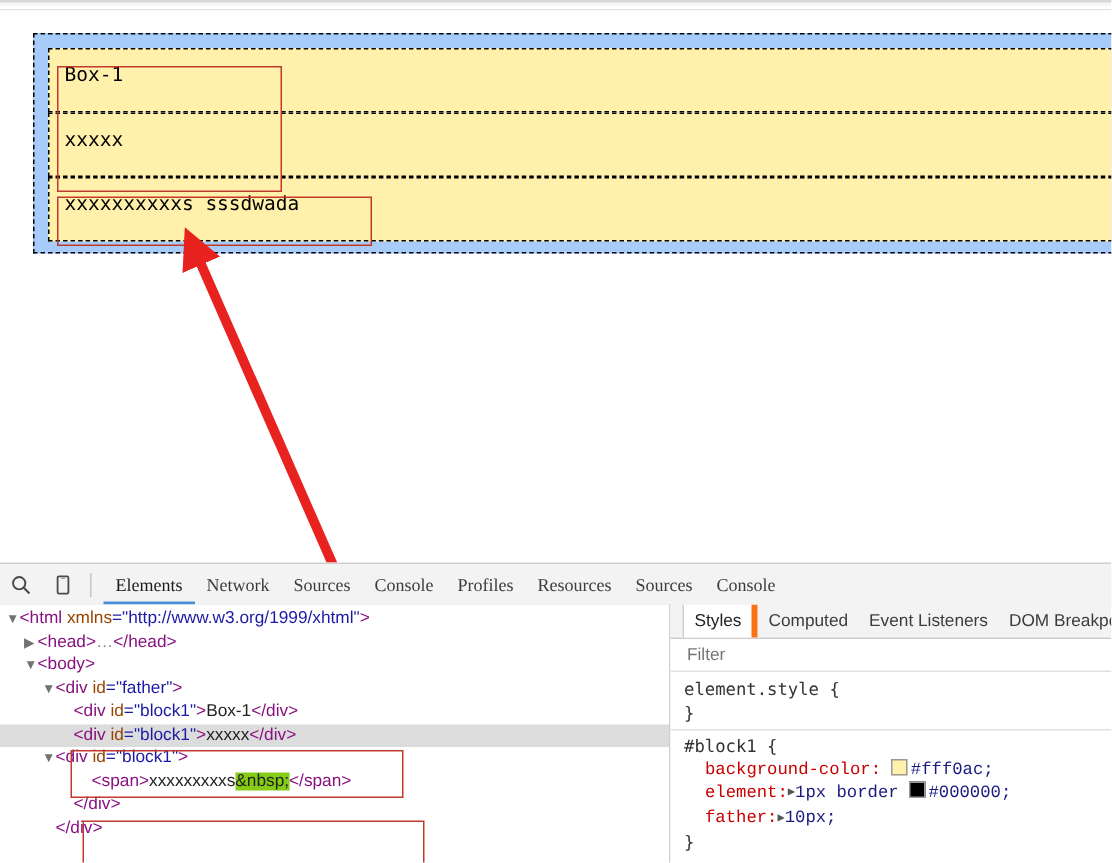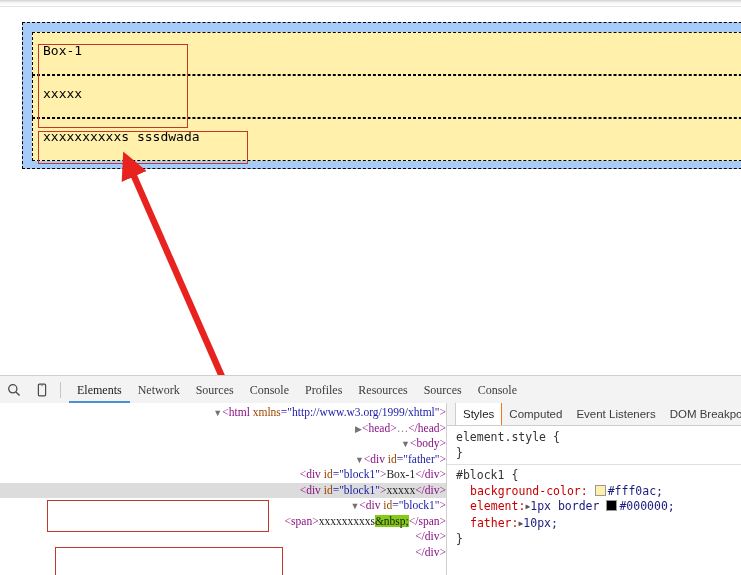--- a/index.html
+++ b/index.html
@@ -81,23 +81,23 @@
     font-family:Liberation Serif, serif;font-size:12px;color:#3c3c3c;
     padding:0 8px;height:26px;line-height:27px;cursor:pointer;white-space:nowrap;
     border-bottom:2px solid transparent;box-sizing:border-box;
   }
   .dt-tab.active{color:#1a1a1a;border-bottom:2px solid #4a90d9;}
 
   #dt-body{position:absolute;left:0;top:27px;right:0;bottom:0;display:flex;}
   #dom-pane{
     width:446px;height:100%;overflow:hidden;position:relative;
     background:#fff;
-    font-family:Liberation Serif, serif;
+    font-family:Liberation Sans, sans-serif;
     font-size:11.5px;line-height:15.5px;
-    padding-top:2px;box-sizing:border-box;text-align:right;
+    padding-top:2px;box-sizing:border-box;
   }
   .dom-line{white-space:pre;height:15.5px;position:relative;padding-left:0;}
   .dom-line.selected{background:#dcdcdc;}
   .tw{color:#727272;display:inline-block;width:9px;font-size:9px;}
   .tagname{color:#881280;}
   .attrname{color:#994500;}
   .attrval{color:#1a1aa6;}
   .txt{color:#222;}
   .ellip{color:#888;}
   .entity{background:#84cc16;color:#222;}
@@ -114,21 +114,21 @@
   }
   #styles-tabs{
     height:22px;display:flex;align-items:stretch;background:#f3f3f3;
     border-bottom:1px solid #cdcdcd;padding-left:8px;
   }
   .st-tab{
     font-family:"Liberation Sans",sans-serif;font-size:11.5px;color:#3c3c3c;
     padding:0 7px;line-height:22px;cursor:pointer;white-space:nowrap;
     box-sizing:border-box;
   }
-  .st-tab.active{background:#ffffff;border-left:1px solid #cdcdcd;border-right:1px solid #f97316;color:#222;}
+  .st-tab.active{background:#ffffff;border-left:1px solid #cdcdcd;border-right:4px solid #f97316;color:#222;}
   #filter-row{
     height:21px;border-bottom:1px solid #e0e0e0;display:flex;align-items:center;
     padding-left:9px;background:#fff;
   }
   #filter-input{
     border:none;outline:none;font-family:"Liberation Sans",sans-serif;font-size:11.5px;
     color:#9a9a9a;width:95%;background:transparent;
   }
   #css-body{
     font-family:"DejaVu Sans Mono","Liberation Mono",monospace;
@@ -137,21 +137,21 @@
   .css-rule{margin-bottom:2px;}
   .rule-sep{border-top:1px solid #e0e0e0;margin:3px 0 3px -9px;}
   .selector{color:#333;}
   .prop{color:#c80000;}
   .val{color:#1a1a80;}
   .disc{color:#555;font-size:8px;display:inline-block;transform:translateY(-1px);}
   .swatch{
     display:inline-block;width:9px;height:9px;border:1px solid #999;
     vertical-align:-1px;margin-right:2px;
   }
-  .indent{padding-left:14px;}
+  .indent{padding-left:14px;font-family:Liberation Mono, monospace;}
 </style>
 </head>
 <body>
 
 <div id="top-strip"></div>
 
 <div id="page-viewport">
 
   <div id="father">
     <div class="block" id="block-a">
@@ -227,20 +227,23 @@
 
     <div id="pane-split"></div>
 
     <div id="styles-pane">
       <div id="styles-tabs">
           <div class="st-tab active">Styles</div>
           <div class="st-tab">Computed</div>
           <div class="st-tab">Event Listeners</div>
           <div class="st-tab">DOM Breakpoints</div>
         </div>
+      <div id="filter-row">
+        <input id="filter-input" type="text" placeholder="Filter" style="">
+      </div>
       <div id="css-body">
           <div class="css-rule">
             <div class="selector">element.style {</div>
             <div class="selector">}</div>
           </div>
           <div class="rule-sep"></div>
           <div class="css-rule">
             <div class="selector">#block1 {</div>
             <div class="indent"><span class="prop">background-color:</span> <span class="swatch" style="background:#fff0ac"></span><span class="val">#fff0ac;</span></div>
             <div class="indent"><span class="prop">element:</span><span class="disc">▶</span><span class="val">1px border</span> <span class="swatch" style="background:#000000"></span><span class="val">#000000;</span></div>

